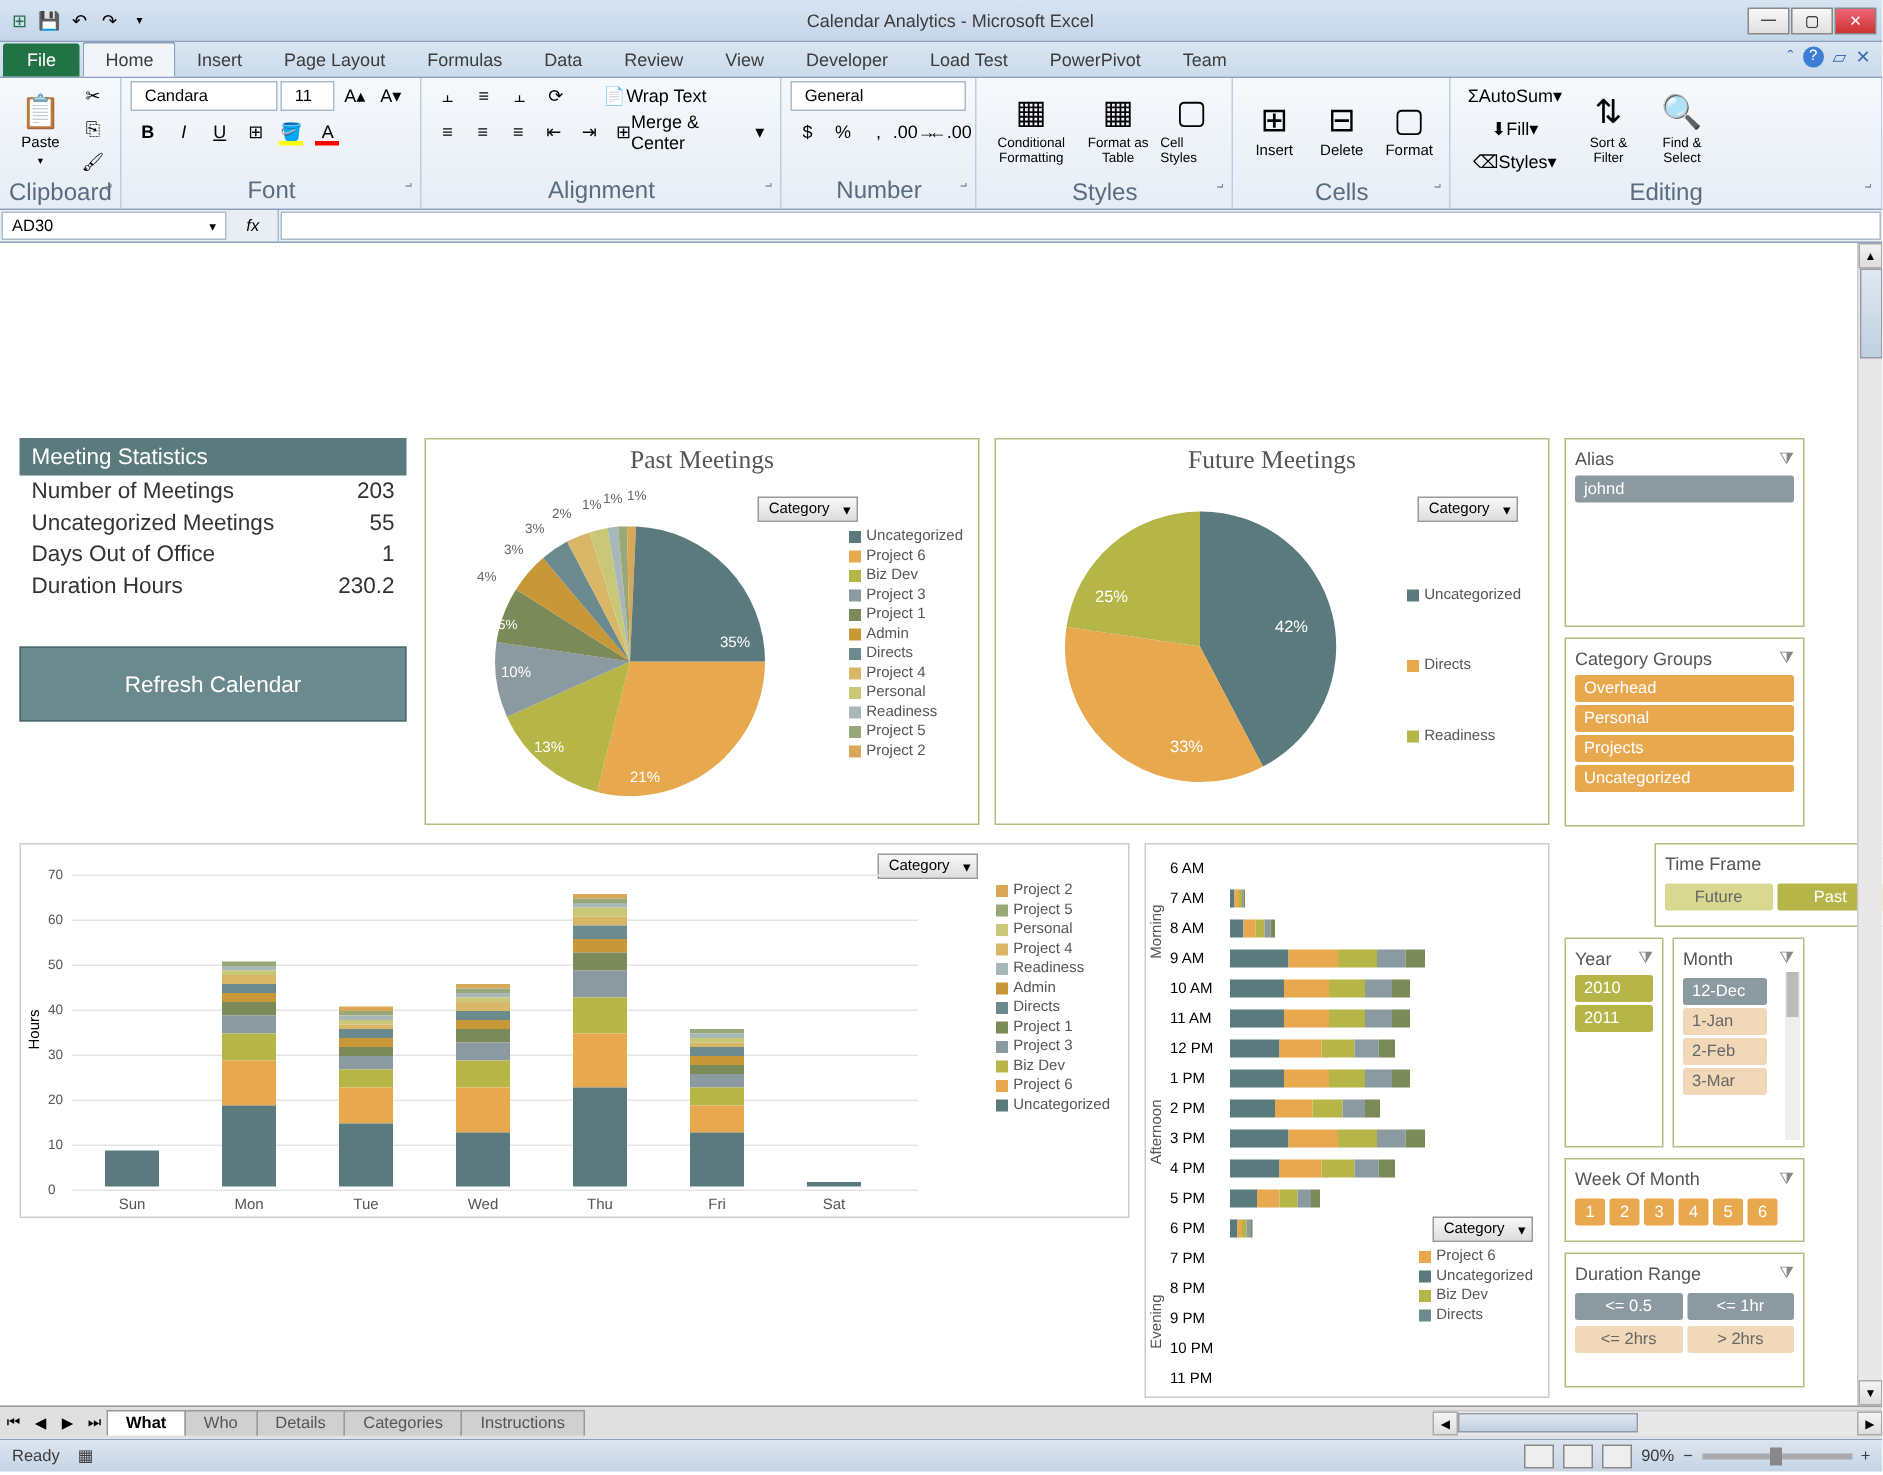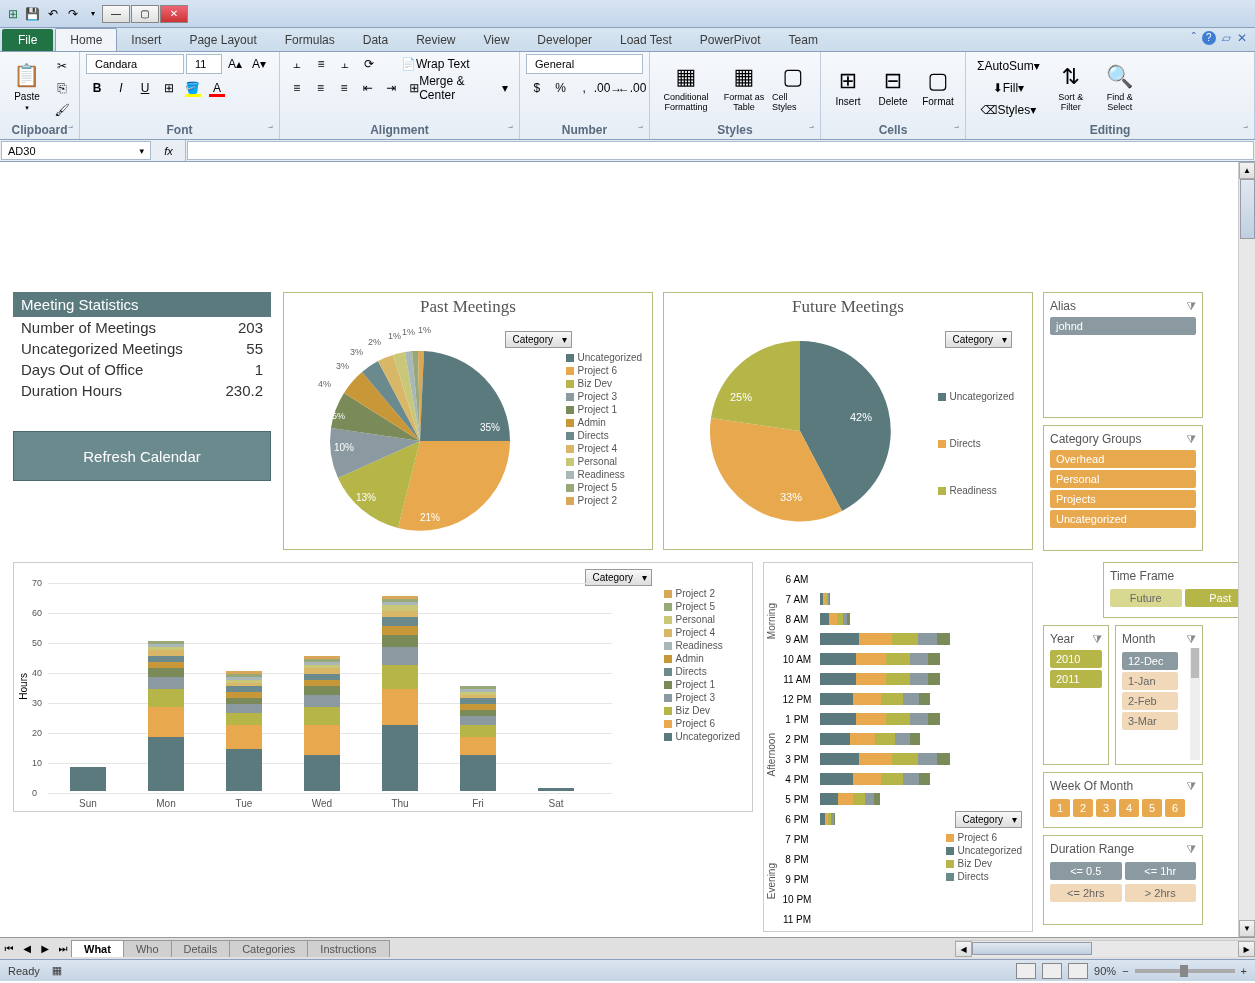--- a/index.html
+++ b/index.html
@@ -18,21 +18,21 @@
 .ribbon-tabs { height: 24px; background: linear-gradient(#d9e6f2,#cadbeb); display: flex; align-items: flex-end; padding-left: 2px; border-bottom: 1px solid #8ba0bc; position: relative; }
 .file-tab { background: #217346; color: #fff; padding: 4px 16px; font-size: 12px; border-radius: 2px 2px 0 0; margin-right: 2px; cursor: pointer; }
 .rtab { padding: 4px 14px; font-size: 12px; color: #3b3b3b; cursor: pointer; }
 .rtab.active { background: #f1f5fa; border: 1px solid #8ba0bc; border-bottom: none; border-radius: 2px 2px 0 0; }
 .ribbon-help { position: absolute; right: 8px; top: 3px; display: flex; gap: 6px; font-size: 12px; color: #3e6db5; }
 
 
 .ribbon { height: 88px; background: linear-gradient(#f6f9fc,#e6edf5); border-bottom: 1px solid #8ba0bc; display: flex; }
 .rgroup { border-right: 1px solid #c0cde0; padding: 2px 6px 0; display: flex; flex-direction: column; }
 .rgroup-body { flex: 1; display: flex; align-items: center; gap: 3px; }
-.rgroup-label { text-align: center; font-size: 12px; color: #5a6b80; padding: 2px 0; position: relative; font-weight: bold; }
+.rgroup-label { text-align: center; font-size: 16px; color: #5a6b80; padding: 2px 0; position: relative; }
 .rgroup-label::after { content: "⌐"; position: absolute; right: 0; font-size: 8px; transform: rotate(180deg); }
 .big-btn { display: flex; flex-direction: column; align-items: center; justify-content: center; width: 42px; height: 64px; cursor: pointer; font-size: 10px; gap: 2px; }
 .big-btn .ico { font-size: 22px; }
 .small-btn { width: 22px; height: 20px; display: flex; align-items: center; justify-content: center; cursor: pointer; font-size: 12px; border: 1px solid transparent; }
 .combo { height: 20px; border: 1px solid #abc; background: #fff; font-size: 11px; padding: 0 8px; display: flex; align-items: center; }
 .vstack { display: flex; flex-direction: column; gap: 2px; }
 
 
 .fbar { height: 22px; display: flex; border-bottom: 1px solid #8ba0bc; background: #e9eef5; }
 .namebox { width: 150px; border: 1px solid #abc; background: #fff; padding: 0 6px; display: flex; align-items: center; font-size: 11px; margin: 1px; }
@@ -69,21 +69,21 @@
 
 .barchart { position: relative; }
 .bar-col { position: absolute; bottom: 20px; width: 36px; display: flex; flex-direction: column-reverse; }
 .bar-seg { width: 100%; }
 .axis-lbl { position: absolute; bottom: 2px; font-size: 10px; color: #555; width: 36px; text-align: center; }
 .y-tick { position: absolute; left: 0; font-size: 9px; color: #555; }
 .grid-line { position: absolute; left: 28px; right: 0; height: 1px; background: #e5e5e5; }
 
 
 .hour-row { display: flex; align-items: center; height: 20px; font-size: 10px; }
-.hour-lbl { width: 40px; text-align: center; padding-right: 6px; }
+.hour-lbl { width: 40px; text-align: left; padding-right: 6px; }
 .hour-bar { height: 12px; display: flex; }
 .vert-lbl { writing-mode: vertical-rl; transform: rotate(180deg); font-size: 10px; color: #555; }
 
 
 .slicer { position: absolute; background: #fff; border: 1px solid #b0c080; padding: 6px; }
 .slicer-head { font-size: 12px; color: #555; display: flex; justify-content: space-between; align-items: center; margin-bottom: 4px; }
 .slicer-head .funnel { font-size: 11px; color: #888; cursor: pointer; }
 .slicer-item { background: #e8a84e; color: #fff; padding: 3px 6px; margin: 2px 0; font-size: 11px; cursor: pointer; border-radius: 2px; }
 .slicer-item.grey { background: #8a9aa0; }
 .slicer-item.olive { background: #b5b548; }
@@ -116,20 +116,21 @@
 <body>
 
 <div class="titlebar">
   <div class="qat">
     <span class="qat-btn" style="color:#217346">⊞</span>
     <span class="qat-btn">💾</span>
     <span class="qat-btn">↶</span>
     <span class="qat-btn">↷</span>
     <span class="qat-btn" style="font-size:8px">▾</span>
   </div>
+  <div class="title">Calendar Analytics - Microsoft Excel</div>
   <div class="win-controls">
     <div class="win-btn">—</div>
     <div class="win-btn">▢</div>
     <div class="win-btn close">✕</div>
   </div>
 </div>
 
 <div class="ribbon-tabs">
   <div class="file-tab">File</div>
   <div class="rtab active">Home</div>

